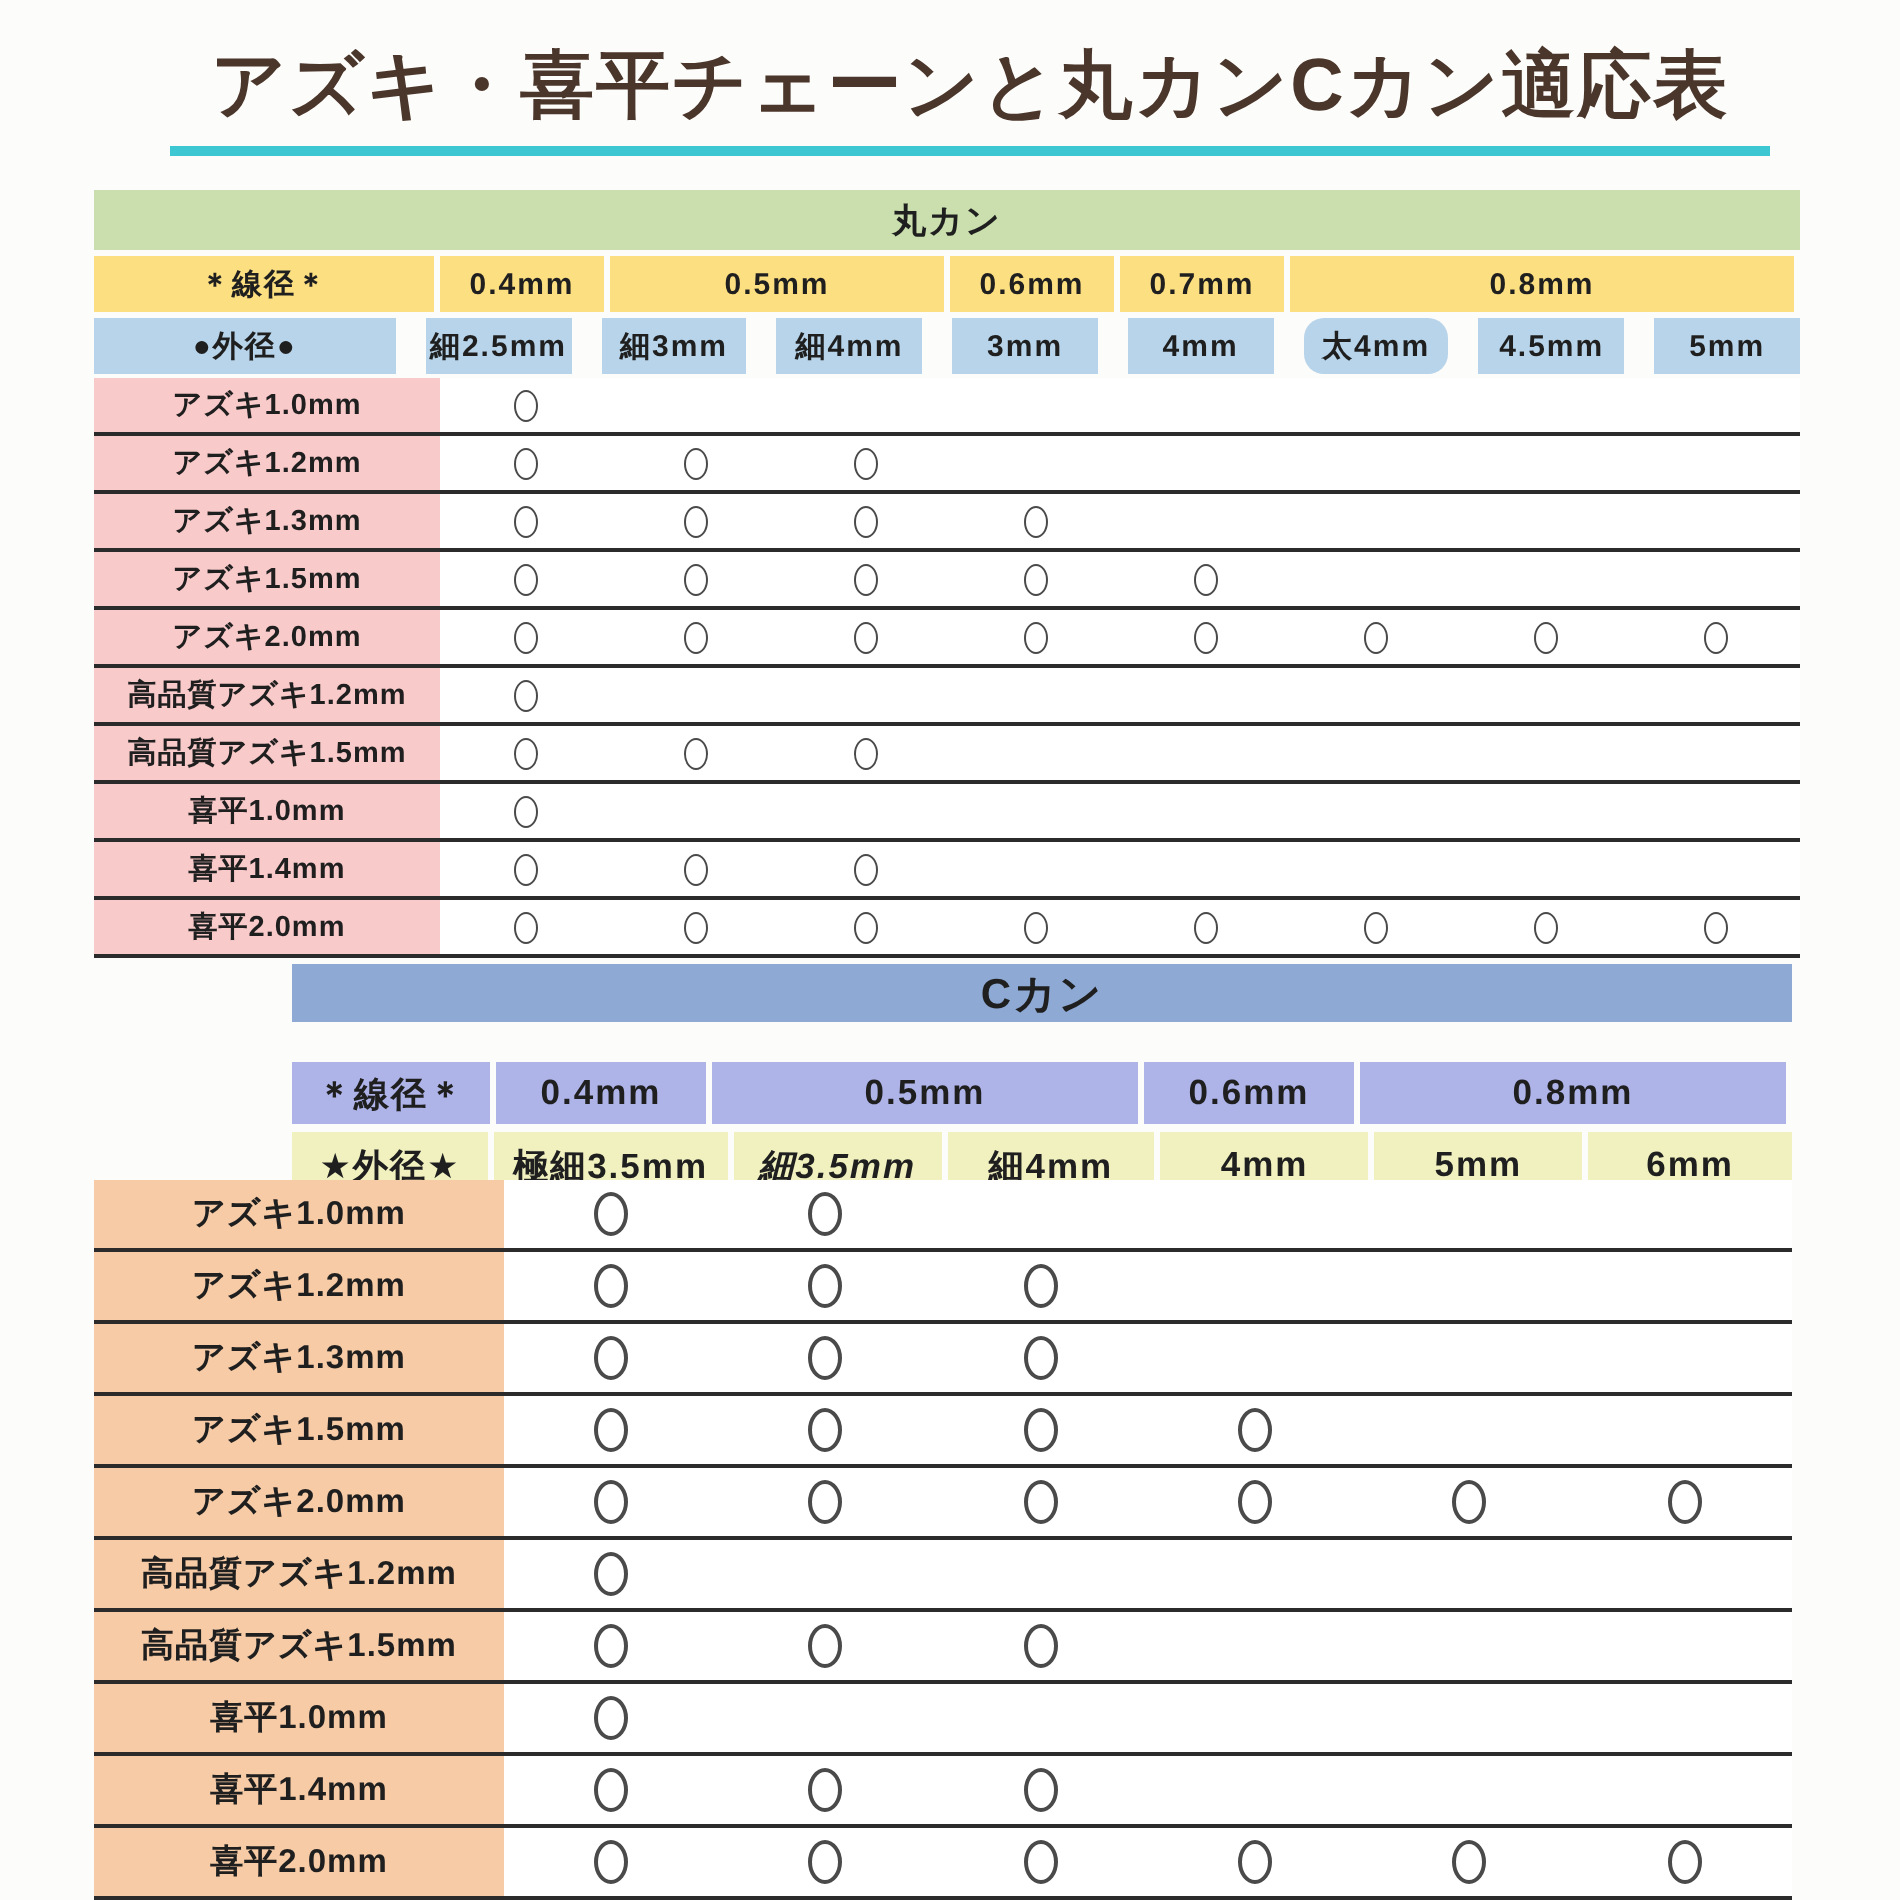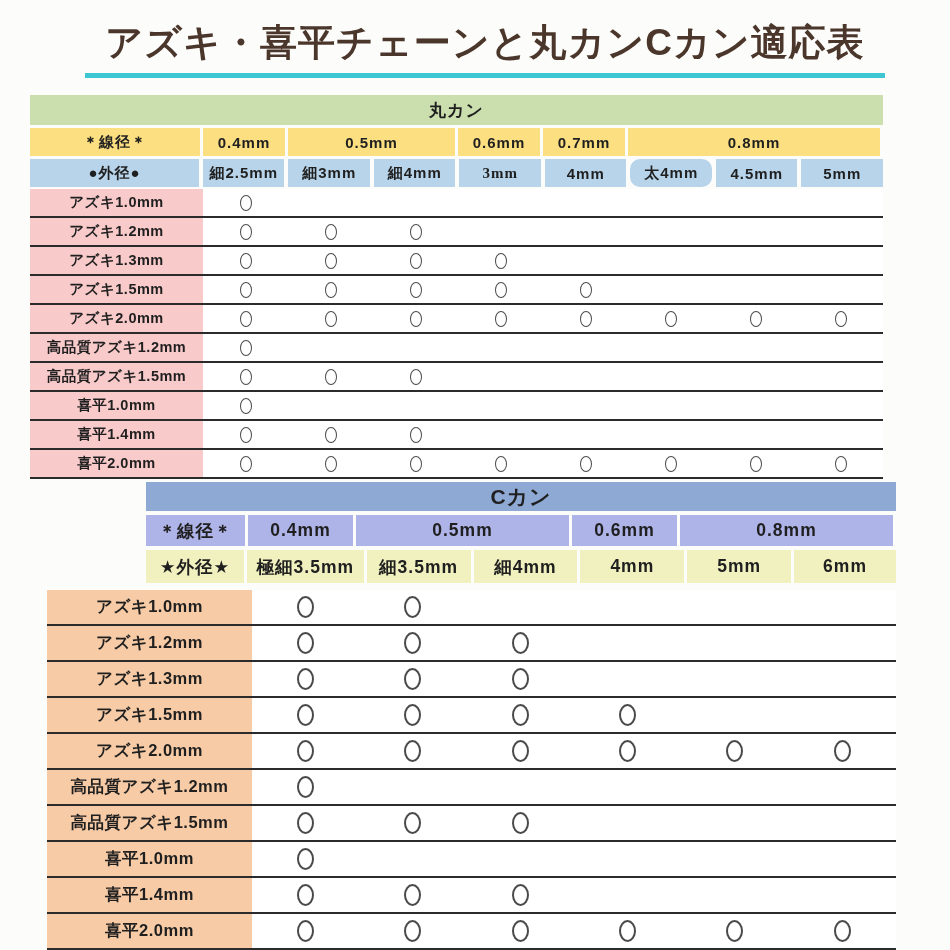--- a/index.html
+++ b/index.html
@@ -17,49 +17,49 @@
     border-bottom:5px solid #3cc7d3;
     padding-bottom:5px;
   }
   
   .hrow{display:flex;}
   .cell{
     display:flex;align-items:center;justify-content:center;
     box-sizing:border-box;letter-spacing:1px;
   }
   
-  #t1{position:absolute;left:30px;top:95px;width:853px;}
+  #t1{position:absolute;left:47px;top:95px;width:853px;}
   #t1 .top{
     height:30px;margin-bottom:3px;background:#cadfad;
     display:flex;align-items:center;justify-content:center;
     font-size:17px;letter-spacing:1px;
   }
   #t1 .senkei .cell{height:28px;background:#fcdf81;font-size:15px;margin-right:3px;}
   #t1 .senkei{margin-bottom:3px;}
-  #t1 .gaikei .cell{height:28px;background:#b7d4ea;font-size:15px;margin-right:4px;}
+  #t1 .gaikei .cell{height:28px;background:#b7d4ea;font-size:15px;margin-right:15px;}
   #t1 .gaikei{margin-bottom:2px;}
   #t1 .senkei .cell:last-child,#t1 .gaikei .cell:last-child{margin-right:0;}
   #t1 .label-cell{width:170px;}
   #t1 .body-row{
     display:flex;height:29px;box-sizing:border-box;
     border-bottom:2px solid #2b2b2b;background:#ffffff;
   }
   #t1 .row-label{
     width:173px;background:#f9caca;font-size:14.5px;
     display:flex;align-items:center;justify-content:center;letter-spacing:0.5px;
   }
   #t1 .mark-cell{flex:1;display:flex;align-items:center;justify-content:center;}
   #t1 .circle{
     width:12px;height:16px;border:1.5px solid #4a4a4a;border-radius:50%;
     box-sizing:border-box;background:transparent;
   }
   
   #t2h{position:absolute;left:146px;top:482px;width:750px;}
   #t2h .top{
-    height:29px;margin-bottom:4px;background:#8ea9d3;
+    height:29px;margin-bottom:20px;background:#8ea9d3;
     display:flex;align-items:center;justify-content:center;
     font-size:21px;letter-spacing:1px;
   }
   #t2h .senkei .cell{height:31px;background:#aeb3e8;font-size:17.5px;margin-right:3px;}
   #t2h .senkei{margin-bottom:4px;}
   #t2h .gaikei .cell{height:33px;background:#f1f1c0;font-size:17.5px;margin-right:3px;}
   #t2h .senkei .cell:last-child,#t2h .gaikei .cell:last-child{margin-right:0;}
   #t2h .label-cell{width:99px;}
   
   #t2b{position:absolute;left:47px;top:590px;width:849px;}
@@ -90,21 +90,21 @@
       <div class="cell" style="width: 167px;">0.5mm</div>
       <div class="cell" style="width: 82px;">0.6mm</div>
       <div class="cell" style="width: 82px;">0.7mm</div>
       <div class="cell" style="width: 252px;">0.8mm</div>
     </div>
   <div class="hrow gaikei">
     <div class="cell label-cell">●外径●</div>
   <div class="cell" style="width: 82px;">細2.5mm</div>
       <div class="cell" style="width: 82px;">細3mm</div>
       <div class="cell" style="width: 82px;">細4mm</div>
-      <div class="cell" style="width: 82px; font-family: Liberation Serif, serif;">3mm</div>
+      <div class="cell" style="width: 82px;">3mm</div>
       <div class="cell" style="width: 82px;">4mm</div>
       <div class="cell" style="width: 82px; border-radius: 10px;">太4mm</div>
       <div class="cell" style="width: 82px;">4.5mm</div>
       <div class="cell" style="width: 82px;">5mm</div>
     </div>
   <div class="tbody">
       <div class="body-row">
         <div class="row-label">アズキ1.0mm</div>
         <div class="mark-cell">
           <div class="circle"></div>
@@ -296,21 +296,21 @@
   <div class="hrow senkei">
     <div class="cell label-cell">＊線径＊</div>
   <div class="cell" style="width: 105px;">0.4mm</div>
       <div class="cell" style="width: 213px;">0.5mm</div>
       <div class="cell" style="width: 105px;">0.6mm</div>
       <div class="cell" style="width: 213px;">0.8mm</div>
     </div>
   <div class="hrow gaikei">
     <div class="cell label-cell">★外径★</div>
   <div class="cell" style="width: 118px;">極細3.5mm</div>
-      <div class="cell" style="width: 105px;">細3.5mm</div>
+      <div class="cell" style="width: 105px; font-style: italic;">細3.5mm</div>
       <div class="cell" style="width: 105px;">細4mm</div>
       <div class="cell" style="width: 105px;">4mm</div>
       <div class="cell" style="width: 105px;">5mm</div>
       <div class="cell" style="width: 103px;">6mm</div>
     </div>
 </div>
 
 <div id="t2b">
     <div class="body-row">
       <div class="row-label">アズキ1.0mm</div>

